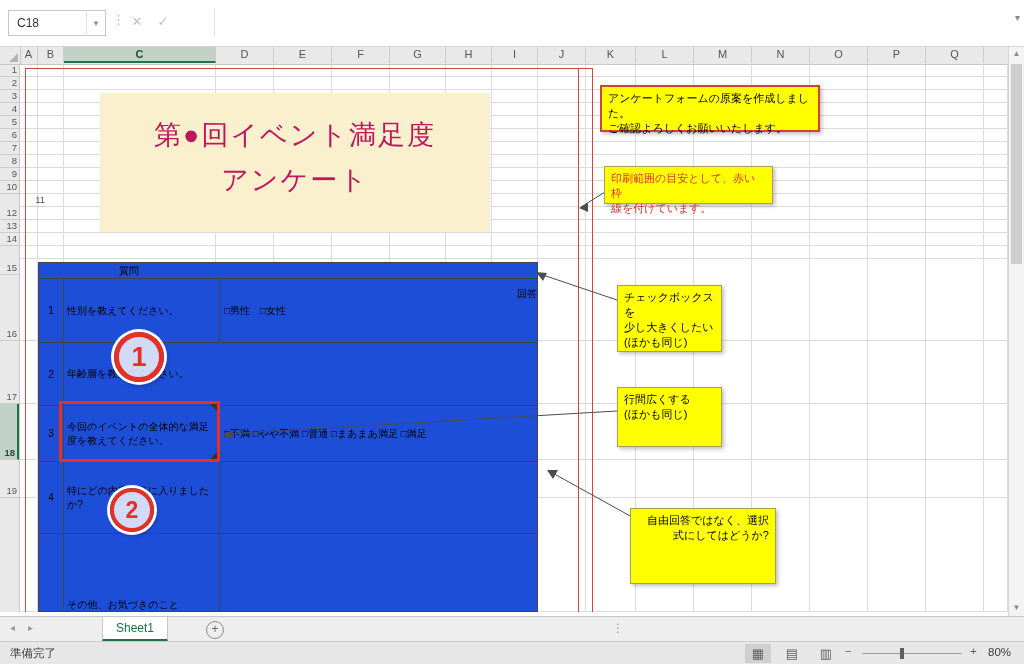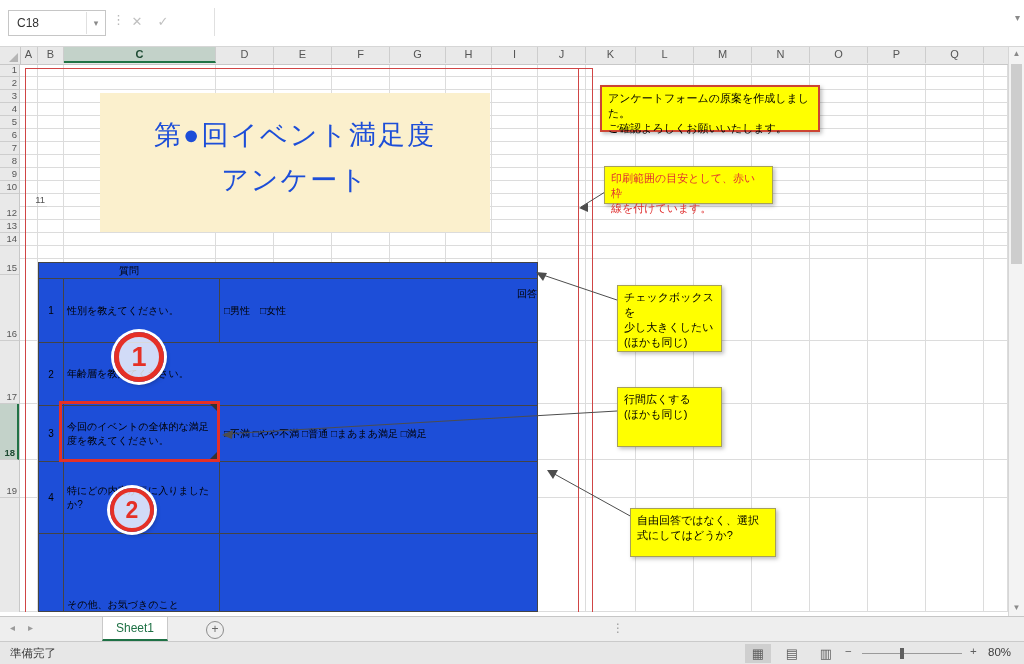--- a/index.html
+++ b/index.html
@@ -30,21 +30,21 @@
   
   #gridlines{position:absolute;left:0;top:0;width:1024px;height:664px;z-index:1;pointer-events:none;}
   .gl-v{position:absolute;top:64px;height:548px;width:1px;background:#dcdcdc;}
   .gl-h{position:absolute;left:20px;width:988px;height:1px;background:#dcdcdc;}
 
   
   .red-line{position:absolute;background:#d04545;z-index:2;}
 
   
   .title-box{position:absolute;left:100px;top:93px;width:390px;height:139px;background:#fbf0cd;z-index:3;text-align:center;padding-top:20px;box-sizing:border-box;}
-  .title-box div{font-size:27px;line-height:45px;color:#1d4ed8;letter-spacing:2px;}
+  .title-box div{font-size:27px;line-height:45px;color:#be185d;letter-spacing:2px;}
 
   
   .survey-table{position:absolute;left:38px;top:262px;width:500px;height:350px;border:1px solid #444;box-sizing:border-box;background:#1d4ed8;z-index:3;overflow:hidden;font-size:10px;color:#000;}
   .t-headrow{display:flex;height:15px;}
   .th-q{width:180px;text-align:center;line-height:15px;}
   .th-a{flex:1;text-align:right;line-height:15px;border-left:1px solid #444;margin-top:23px;}
   .t-row{display:flex;border-top:1px solid #444;box-sizing:border-box;}
   .t-no{width:24px;display:flex;align-items:center;justify-content:center;}
   .t-q{width:156px;border-left:1px solid #444;padding:2px 3px;box-sizing:border-box;display:flex;align-items:center;line-height:14px;}
   .t-a{flex:1;border-left:1px solid #444;padding:2px 4px;box-sizing:border-box;display:flex;align-items:center;white-space:pre-line;line-height:17px;}
@@ -57,21 +57,21 @@
 
   
   #connectors{position:absolute;left:0;top:0;width:1024px;height:664px;z-index:4;pointer-events:none;}
 
   
   .note{position:absolute;background:#ffff00;border:1px solid #a6a05a;box-shadow:2px 2px 4px rgba(0,0,0,.25);z-index:5;font-size:11px;line-height:15px;color:#000;padding:4px 6px;box-sizing:border-box;white-space:pre-line;}
   .note-1{left:600px;top:85px;width:220px;height:47px;border:2px solid #cc4433;}
   .note-2{left:604px;top:166px;width:169px;height:38px;color:#e03030;}
   .note-3{left:617px;top:285px;width:105px;height:67px;}
   .note-4{left:617px;top:387px;width:105px;height:60px;}
-  .note-5{left:630px;top:508px;width:146px;height:49px;}
+  .note-5{left:630px;top:508px;width:146px;height:76px;text-align:right;}
 
   
   .red-select{position:absolute;left:59px;top:401px;width:161px;height:61px;border:3px solid #e53026;z-index:6;box-sizing:border-box;}
   .tick{position:absolute;width:0;height:0;}
   .tick-tr{right:0;top:0;border-left:7px solid transparent;border-top:7px solid #333;}
   .tick-br{right:0;bottom:0;border-left:7px solid transparent;border-bottom:7px solid #333;}
 
   
   .step-circle{position:absolute;border-radius:50%;border:5px solid #e53026;background:rgba(255,255,255,.8);box-shadow:0 0 0 3px #fff,2px 3px 5px rgba(0,0,0,.3);display:flex;align-items:center;justify-content:center;color:#e53026;font-weight:bold;z-index:7;box-sizing:border-box;}
   .step-1{left:114px;top:332px;width:50px;height:50px;font-size:27px;}

